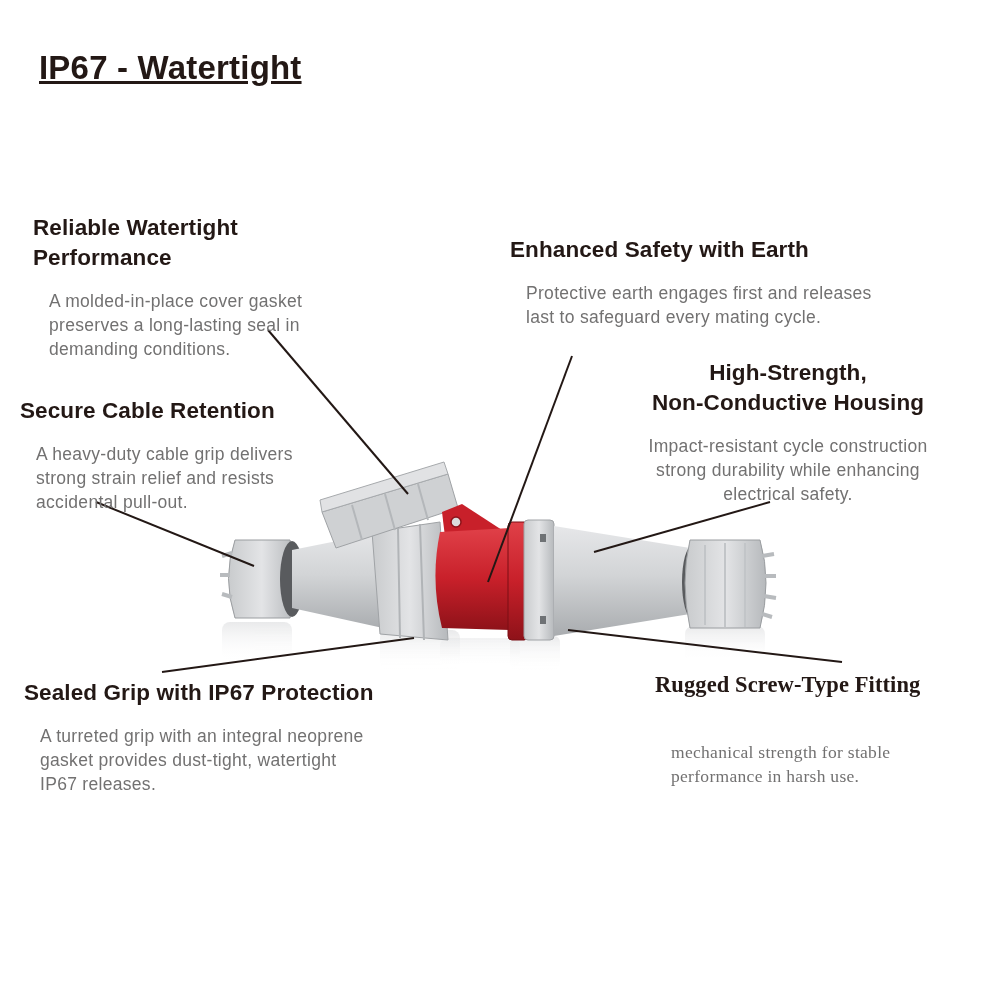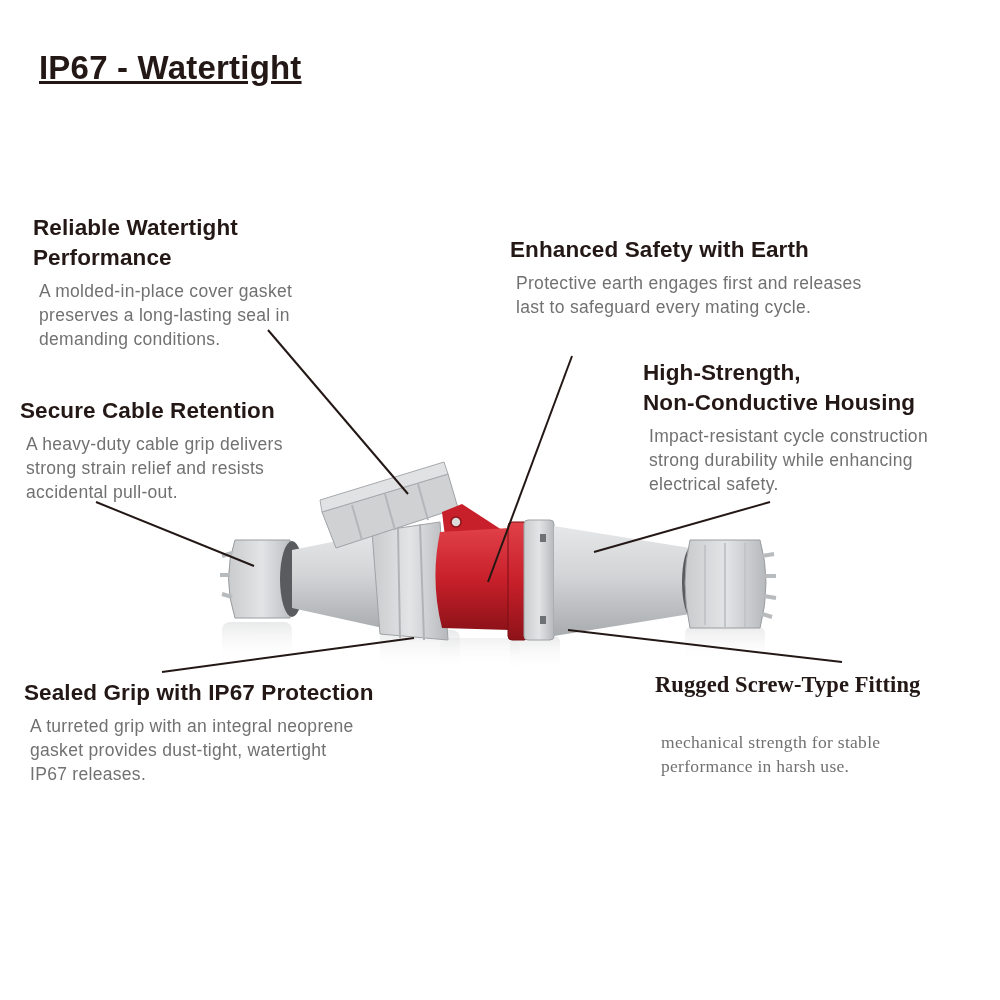--- a/index.html
+++ b/index.html
@@ -10,26 +10,26 @@
   .title {
     position: absolute; left: 39px; top: 49px; font-size: 33px; font-weight: bold;
     color: #231815; letter-spacing: 0.2px; margin: 0; text-decoration: underline;
   }
   .callout { position: absolute; }
   .callout h2 {
     margin: 0; font-size: 22.5px; line-height: 30px; font-weight: bold; color: #231815;
     letter-spacing: 0.1px;
   }
   .callout p {
-    margin: 6px; font-size: 17.5px; line-height: 24px; color: #727171; font-weight: normal;
+    margin: 16px; font-size: 17.5px; line-height: 24px; color: #727171; font-weight: normal;
     letter-spacing: 0.3px;
   }
   #c-watertight { left: 33px; top: 213px; width: 320px; }
   #c-earth { left: 510px; top: 235px; width: 420px; }
-  #c-housing { left: 643px; top: 358px; width: 350px; }
+  #c-housing { left: 613px; top: 358px; width: 350px; text-align: center; }
   #c-retention { left: 20px; top: 396px; width: 320px; }
   #c-sealed { left: 24px; top: 678px; width: 400px; }
   #c-screw { left: 655px; top: 670px; width: 340px; font-family: Liberation Serif, serif; }
   svg.art { position: absolute; left: 0; top: 0; }
 </style>
 </head>
 <body>
 
 <h1 class="title">IP67 - Watertight</h1>
 

